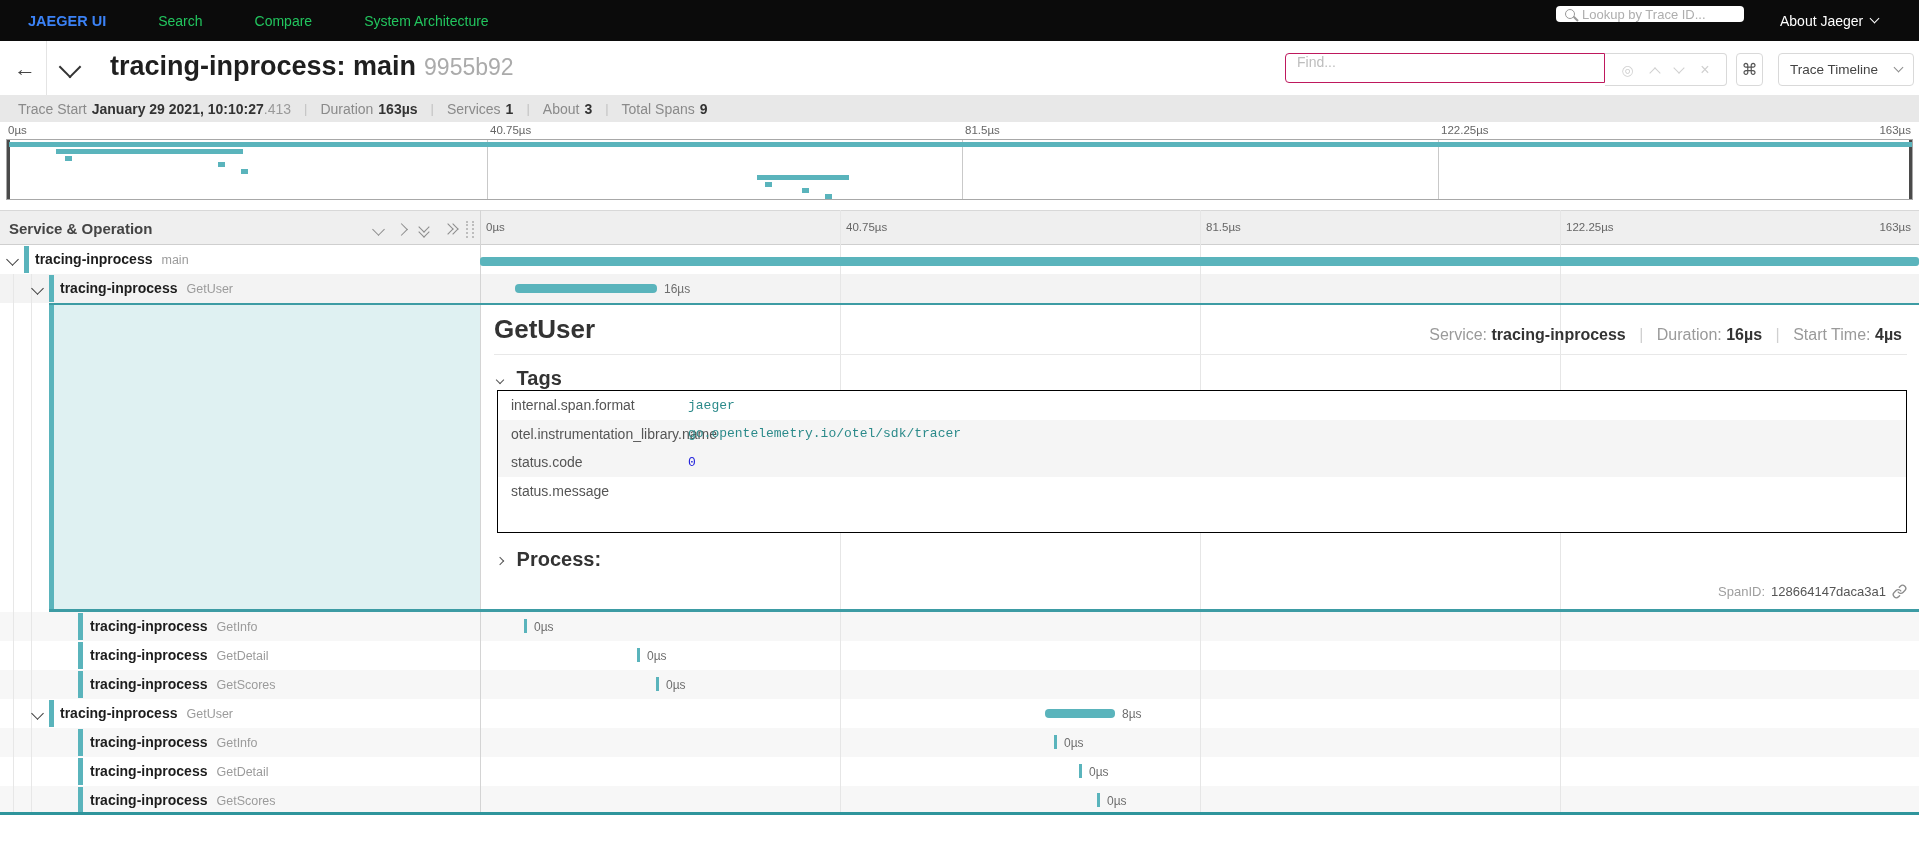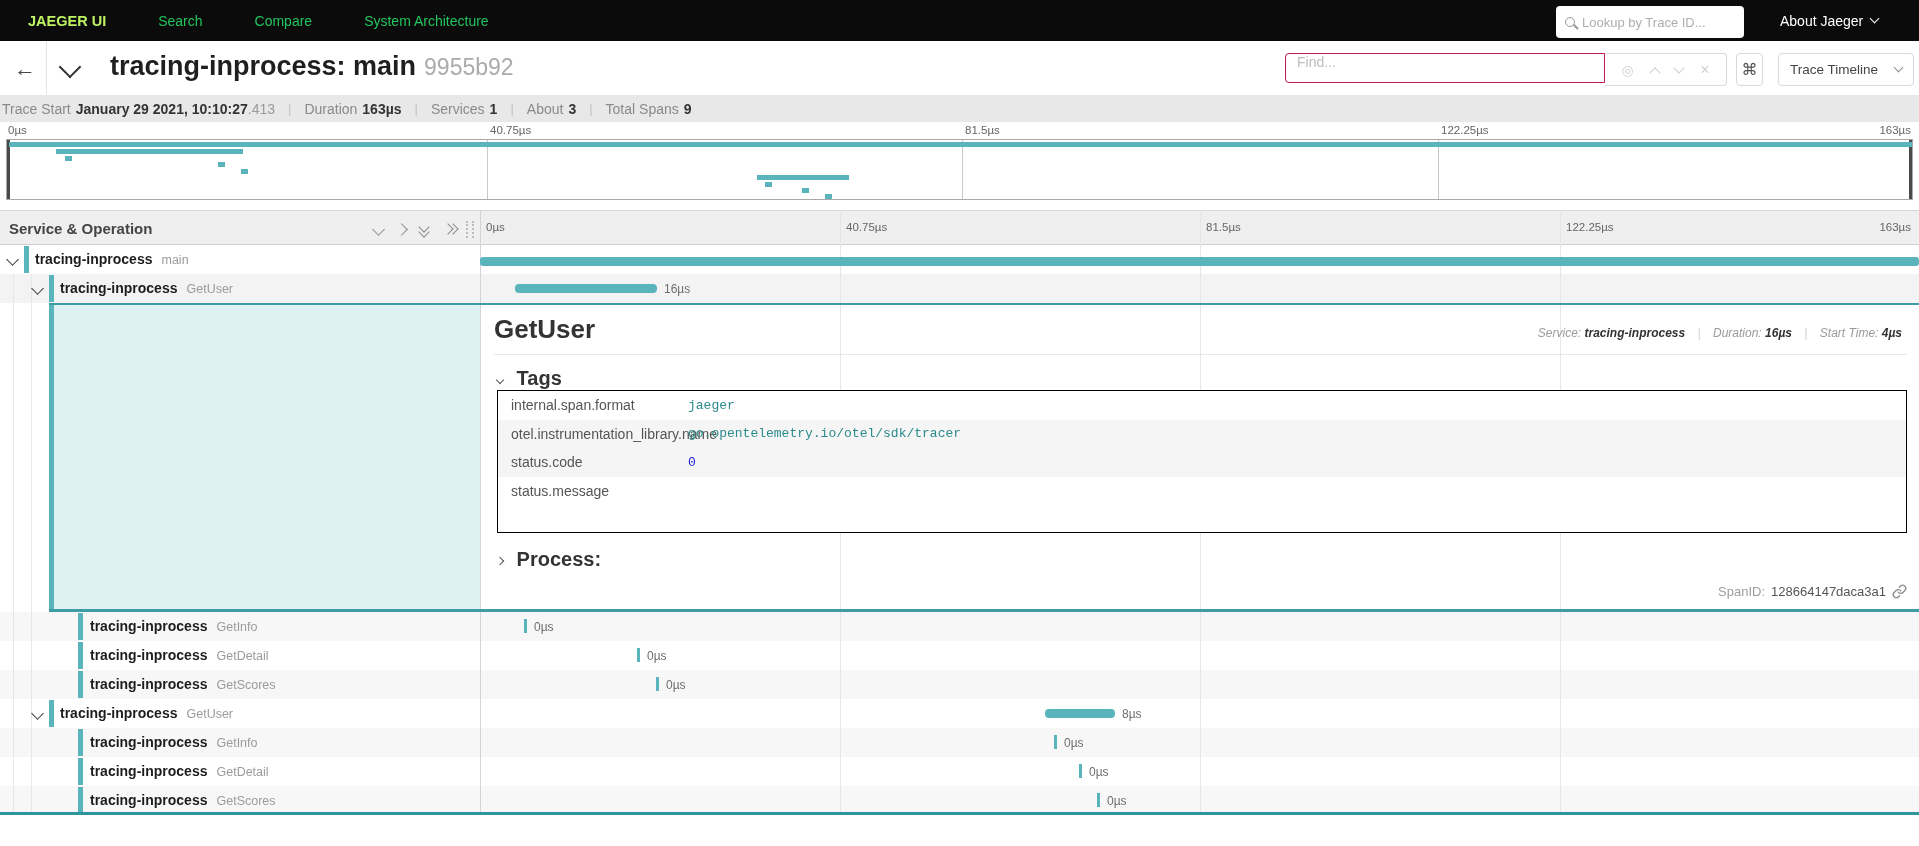--- a/index.html
+++ b/index.html
@@ -3,23 +3,23 @@
 <meta charset="utf-8">
 <style>
   * { margin:0; padding:0; box-sizing:border-box; }
   html,body { background:#fff; }
   body { font-family:"Liberation Sans", sans-serif; }
   .screen { position:relative; width:1919px; height:846px; overflow:hidden; background:#fff; }
   .abs { position:absolute; }
 
   
   .nav { position:absolute; left:0; top:0; width:1919px; height:41px; background:#0b0b0b; display:flex; align-items:center; }
-  .nav-brand { color:#bef264; font-weight:bold; font-size:14.5px; margin-left:28px; }
+  .nav-brand { color:#3b82f6; font-weight:bold; font-size:14.5px; margin-left:28px; }
   .nav-item { color:#22c55e; font-size:14px; margin-left:52px; cursor:pointer; }
-  .nav-search { position:absolute; left:1556px; top:6px; width:188px; height:32px; background:#fff; border-radius:4px; display:flex; align-items:center; padding:0 9px; }
+  .nav-search { position:absolute; left:1556px; top:6px; width:188px; height:16px; background:#fff; border-radius:4px; display:flex; align-items:center; padding:0 9px; }
   .nav-search input { border:none; outline:none; width:150px; font-size:13px; color:#444; margin-left:7px; font-family:"Liberation Sans",sans-serif; }
   .nav-search input::placeholder { color:#aeaeae; }
   .nav-about { position:absolute; left:1780px; top:0; height:41px; display:flex; align-items:center; color:#fff; font-size:14px; cursor:pointer; }
 
   .mag { width:10px; height:10px; border:1.6px solid #999; border-radius:50%; position:relative; flex:none; }
   .mag::after { content:""; position:absolute; width:6px; height:1.6px; background:#999; transform:rotate(45deg); right:-5px; bottom:-2px; }
 
   .chv { display:inline-block; width:9px; height:9px; border:solid #8c8c8c; border-width:0 1.6px 1.6px 0; }
   .chv.down { transform:rotate(45deg); }
   .chv.right { transform:rotate(-45deg); }
@@ -40,21 +40,21 @@
   .find-box input::placeholder { color:#bdbdbd; }
   .find-tools { position:absolute; left:1605px; top:12px; width:122px; height:33px; border:1px solid #d9d9d9; border-left:none; border-radius:0 4px 4px 0; display:flex; align-items:center; justify-content:space-around; padding:0 8px; color:#ccc; }
   .find-tools .chv { border-color:#d0d0d0; width:8px; height:8px; }
   .tgt { font-size:14px; color:#d0d0d0; }
   .xicon { font-size:16px; color:#d0d0d0; line-height:1; }
   .kbd-btn { position:absolute; left:1736px; top:12px; width:27px; height:33px; border:1px solid #d9d9d9; border-radius:4px; display:flex; align-items:center; justify-content:center; font-size:16px; color:#555; cursor:pointer; background:#fff; }
   .view-btn { position:absolute; left:1778px; top:12px; width:136px; height:33px; border:1px solid #d9d9d9; border-radius:4px; background:#fff; display:flex; align-items:center; justify-content:space-between; padding:0 11px; font-size:13.5px; color:#444; cursor:pointer; }
   .view-btn .chv { width:7px; height:7px; }
 
   
-  .info-bar { position:absolute; left:0; top:95px; width:1919px; height:27px; background:#e8e8e8; display:flex; align-items:center; font-size:14px; padding-left:2px; }
+  .info-bar { position:absolute; left:0; top:95px; width:1919px; height:27px; background:#e8e8e8; display:flex; align-items:center; font-size:14px; padding-left:18px; }
   .info-bar .lbl { color:#8a8a8a; margin-right:5px; }
   .info-bar .val { color:#333; font-weight:bold; }
   .info-bar .dim { color:#9a9a9a; font-weight:normal; }
   .info-bar .pipe { color:#c2c2c2; margin:0 13px; font-size:13px; }
 
   
   .mini-ticks { position:absolute; left:0; top:122px; width:1919px; height:17px; font-size:11.5px; color:#666; }
   .minimap { position:absolute; left:6px; top:139px; width:1907px; height:61px; border:1px solid #a8a8a8; background:#fff; }
   .mm-div { position:absolute; top:0; width:1px; height:59px; background:#c9c9c9; }
   .mm-handle { position:absolute; top:0; width:3px; height:59px; background:#4a4a4a; cursor:col-resize; }
@@ -84,21 +84,21 @@
   .stick { position:absolute; top:7px; width:3px; height:14px; background:#5ab4bc; }
   .sdur { position:absolute; top:8px; font-size:12px; color:#6e6e6e; }
 
   
   .detail { position:absolute; left:0; top:58px; width:1919px; height:309px; z-index:2; }
   .det-topline { position:absolute; left:49px; top:0; width:1870px; height:2px; background:#3d9ca4; z-index:4; }
   .det-botline { position:absolute; left:49px; top:306px; width:1870px; height:2.5px; background:#3d9ca4; z-index:4; }
   .det-cbar { position:absolute; left:49px; top:0; width:5px; height:308px; background:#5ab4bc; z-index:3; }
   .det-teal { position:absolute; left:54px; top:2px; width:426px; height:304px; background:#dff1f2; z-index:2; }
   .det-title { position:absolute; left:494px; top:11px; font-size:26px; font-weight:bold; color:#333; z-index:3; }
-  .det-meta { position:absolute; right:17px; top:23px; font-size:12px; color:#9a9a9a; z-index:3;font-style:italic; }
+  .det-meta { position:absolute; right:17px; top:23px; font-size:16px; color:#9a9a9a; z-index:3; }
   .det-meta b { color:#333; }
   .det-meta .pipe { color:#d0d0d0; margin:0 9px; }
   .det-hr { position:absolute; left:494px; top:51px; width:1413px; height:1px; background:#e8e8e8; z-index:3; }
   .sec-head { position:absolute; font-size:20px; font-weight:bold; color:#333; z-index:3; cursor:pointer; }
   .sec-head .chv { margin-right:8px; position:relative; top:-2px; }
   .tagtable { position:absolute; left:497px; top:87px; width:1410px; height:143px; border:1px solid #000000; z-index:3; background:#fff; }
   .tagrow { display:flex; height:28.6px; align-items:center; font-size:14px; }
   .tagrow.alt { background:#f5f5f5; }
   .tagkey { width:190px; padding-left:13px; color:#555; flex:none; }
   .tagval { font-family:"Liberation Mono","DejaVu Sans Mono",monospace; font-size:13px; color:#2b8a8a; }

